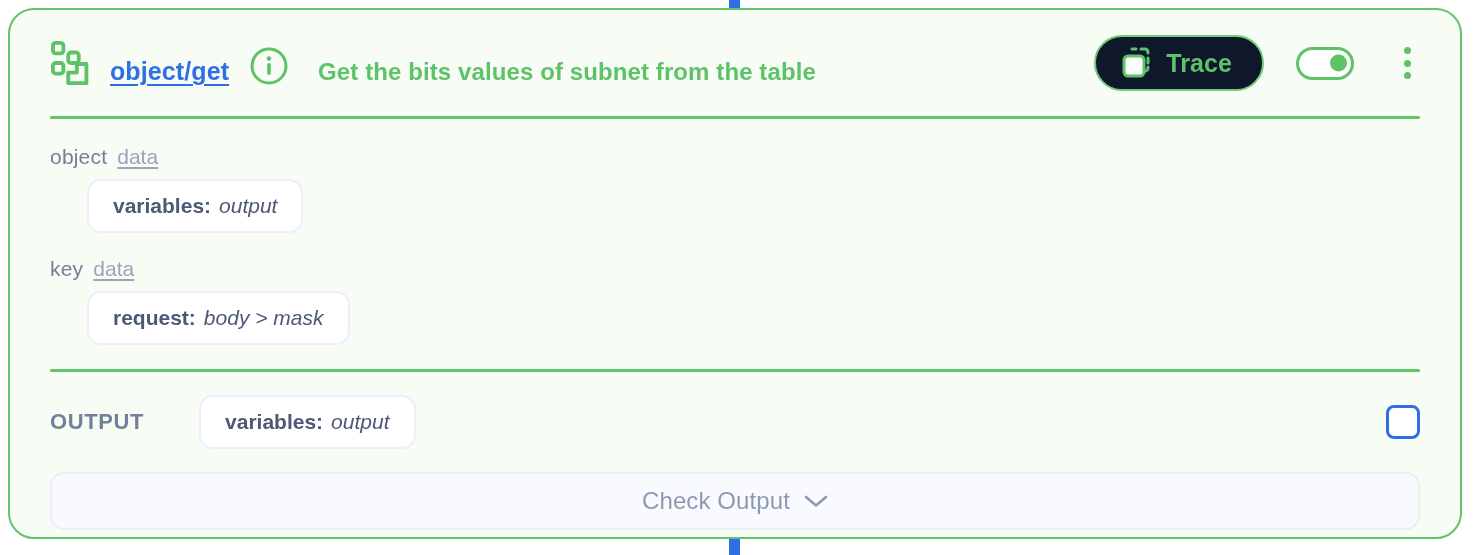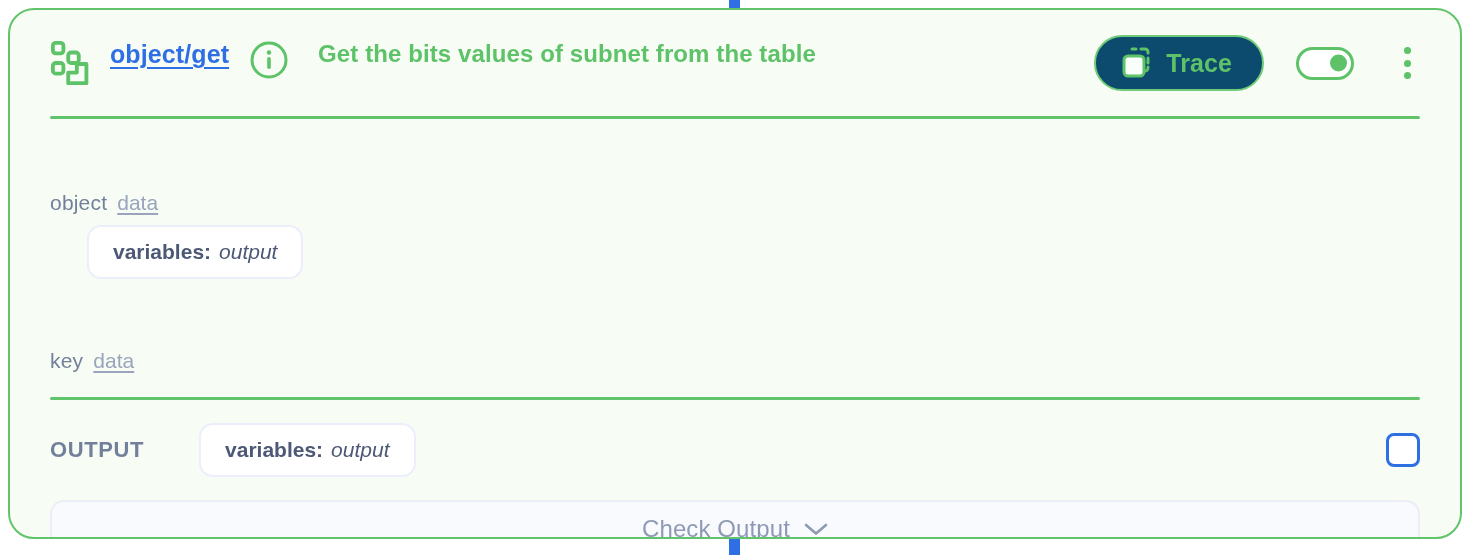--- a/index.html
+++ b/index.html
@@ -43,21 +43,21 @@
   .node-header {
     position: relative;
     height: 106px;
     display: flex;
     align-items: center;
     padding: 0 38px 0 40px;
     box-sizing: border-box;
   }
   .header-left {
     display: flex;
-    align-items: flex-start;
+    align-items: flex-end;
     gap: 14px;
     flex: 1;
     min-width: 0;
   }
   .obj-icon { width: 46px; height: 46px; flex: none; display:block; }
 
   .node-type-link {
     font-size: 25px;
     font-weight: 700;
     color: #2f6fe4;
@@ -85,21 +85,21 @@
     gap: 0px;
     flex: none;
   }
 
   .trace-button {
     display: flex;
     align-items: center;
     gap: 12px;
     border: 2px solid #6fcb77;
     border-radius: 999px;
-    background: #0c4a6e;
+    background: #0f172a;
     height: 56px;
     padding: 0 30px 0 24px;
     box-sizing: border-box;
     cursor: pointer;
   }
   .trace-label {
     font-size: 25px;
     font-weight: 700;
     color: #5dc268;
     letter-spacing: .1px;
@@ -172,21 +172,20 @@
     font-weight: 400;
     color: #73809b;
     letter-spacing: .2px;
   }
   .param-kind {
     font-size: 21px;
     color: #9aa5bd;
     text-decoration: underline;
     text-underline-offset: 3px;
     cursor: pointer;
-    margin-top: 46px;
   }
 
   .value-pill {
     display: inline-flex;
     align-items: center;
     background: #ffffff;
     border: 2px solid #eceefb;
     border-radius: 14px;
     padding: 13px 24px;
     box-sizing: border-box;
@@ -329,20 +328,24 @@
         <span class="pill-key">variables:</span>
         <span class="pill-val">output</span>
       </div>
     </div>
 
     <div class="param-block">
       <div class="param-label-row">
         <span class="param-name">key</span>
         <span class="param-kind">data</span>
       </div>
+      <div class="value-pill">
+        <span class="pill-key">request:</span>
+        <span class="pill-val">body &gt; mask</span>
+      </div>
     </div>
   </div>
 
   <div class="divider" style="margin-top:24px;"></div>
 
   <div class="output-section">
     <div class="output-row">
       <span class="output-label">OUTPUT</span>
 
       <div class="value-pill">

